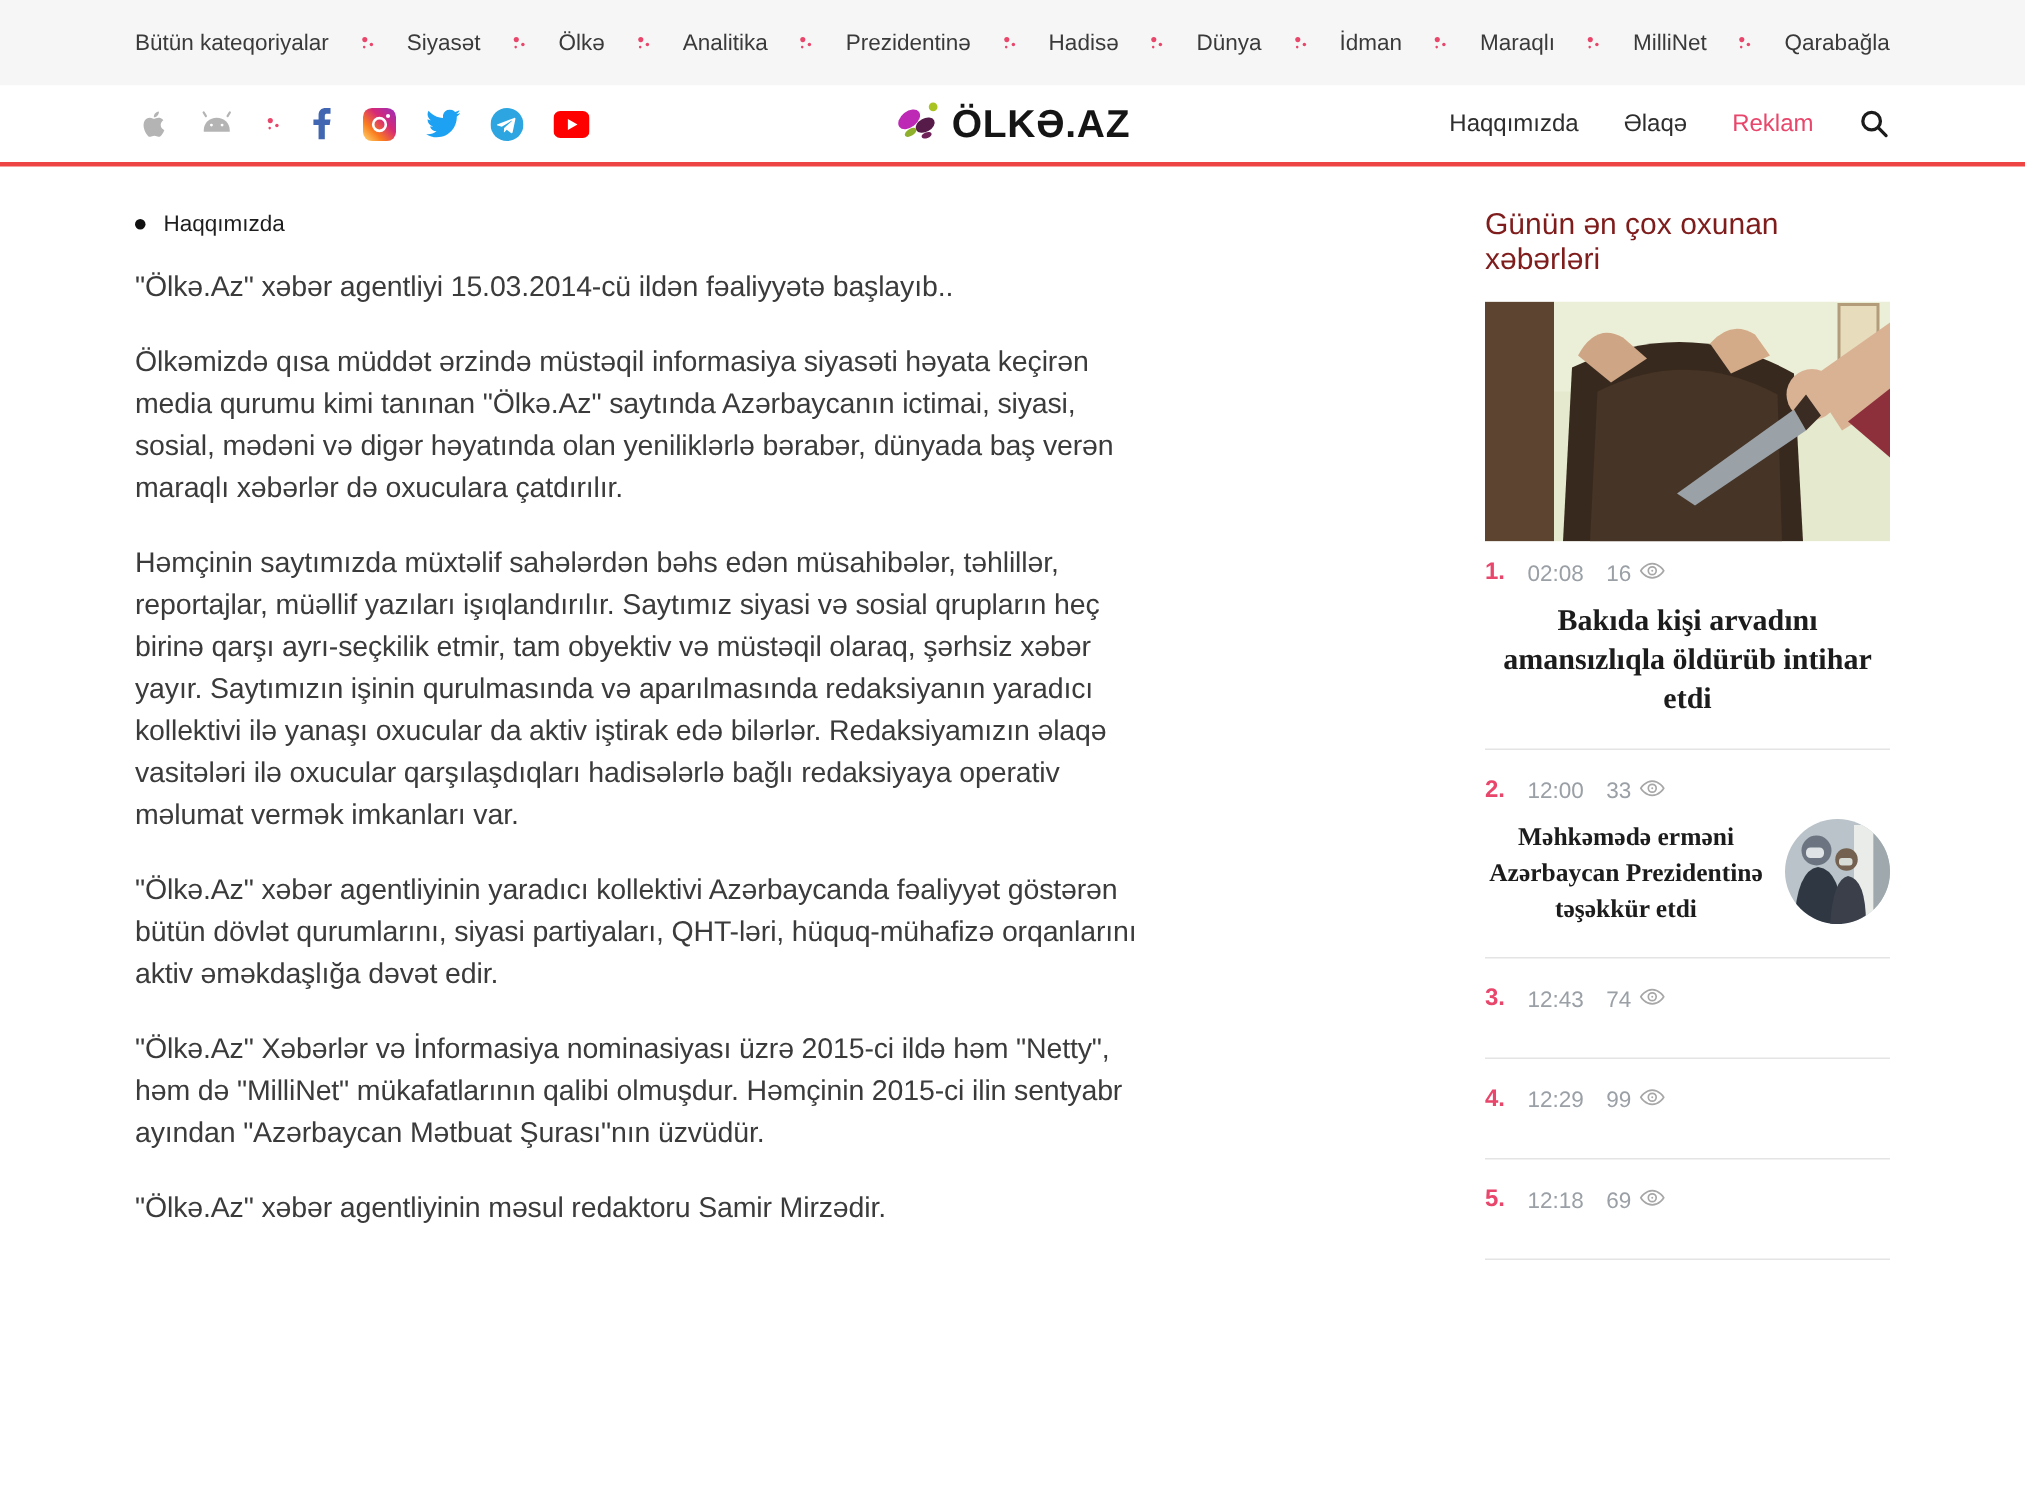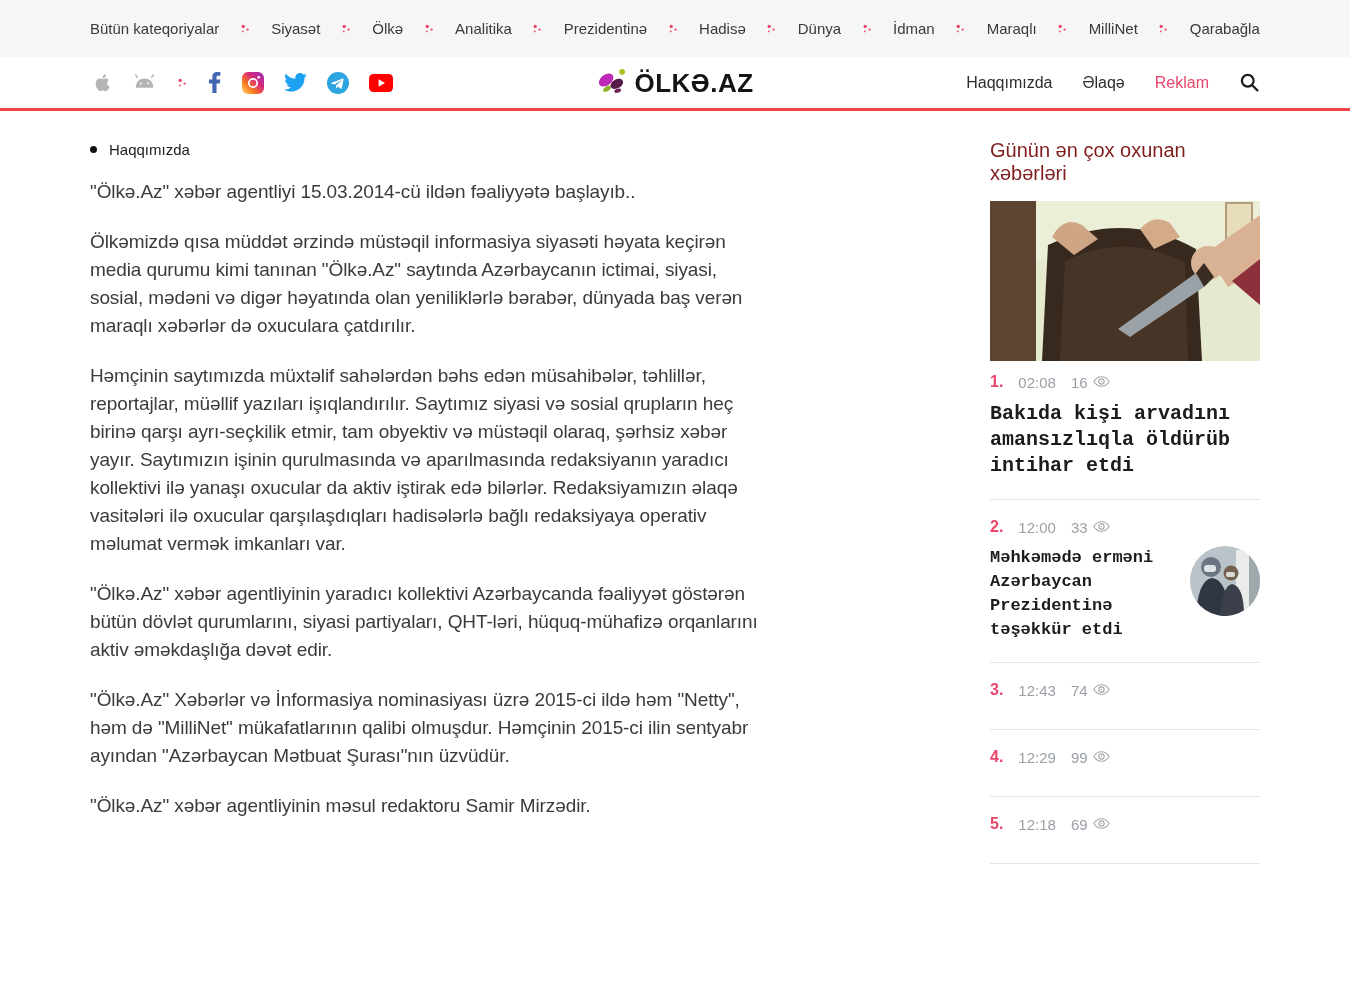--- a/index.html
+++ b/index.html
@@ -61,21 +61,21 @@
   
   .sidebar { width:270px; margin-left:auto; }
   .sidebar-title { font-size:20px; color:#7f1d1d; margin:4px 0 16px 0; }
   .item { border-bottom:1px solid #e4e4e4; padding-bottom:20px; margin-bottom:18px; cursor:pointer; }
   .featured-img { width:270px; height:160px; margin-bottom:12px; overflow:hidden; }
   .meta { display:flex; align-items:center; gap:15px; margin-bottom:10px; }
   .rank { color:var(--accent); font-weight:bold; font-size:16px; }
   .time { color:#9aa0a6; font-size:15px; }
   .views { display:flex; gap:5px; color:#9aa0a6; font-size:15px; }
   .item-title {
-    font-family:Liberation Mono, monospace; font-weight:bold; color:#1c1c1c;
+    font-family:Liberation Serif, serif; font-weight:bold; color:#1c1c1c;text-align:center;
   }
   .item.featured .item-title { font-size:20px; line-height:26px; }
   .item-row { display:flex; align-items:flex-start; }
   .item-row .item-title { font-size:17px; line-height:24px; width:188px; }
   .thumb {
     width:70px; height:70px; border-radius:50%; overflow:hidden;
     margin-left:auto; flex:none;
   }
   .thumb svg, .featured-img svg { display:block; }
 </style>

